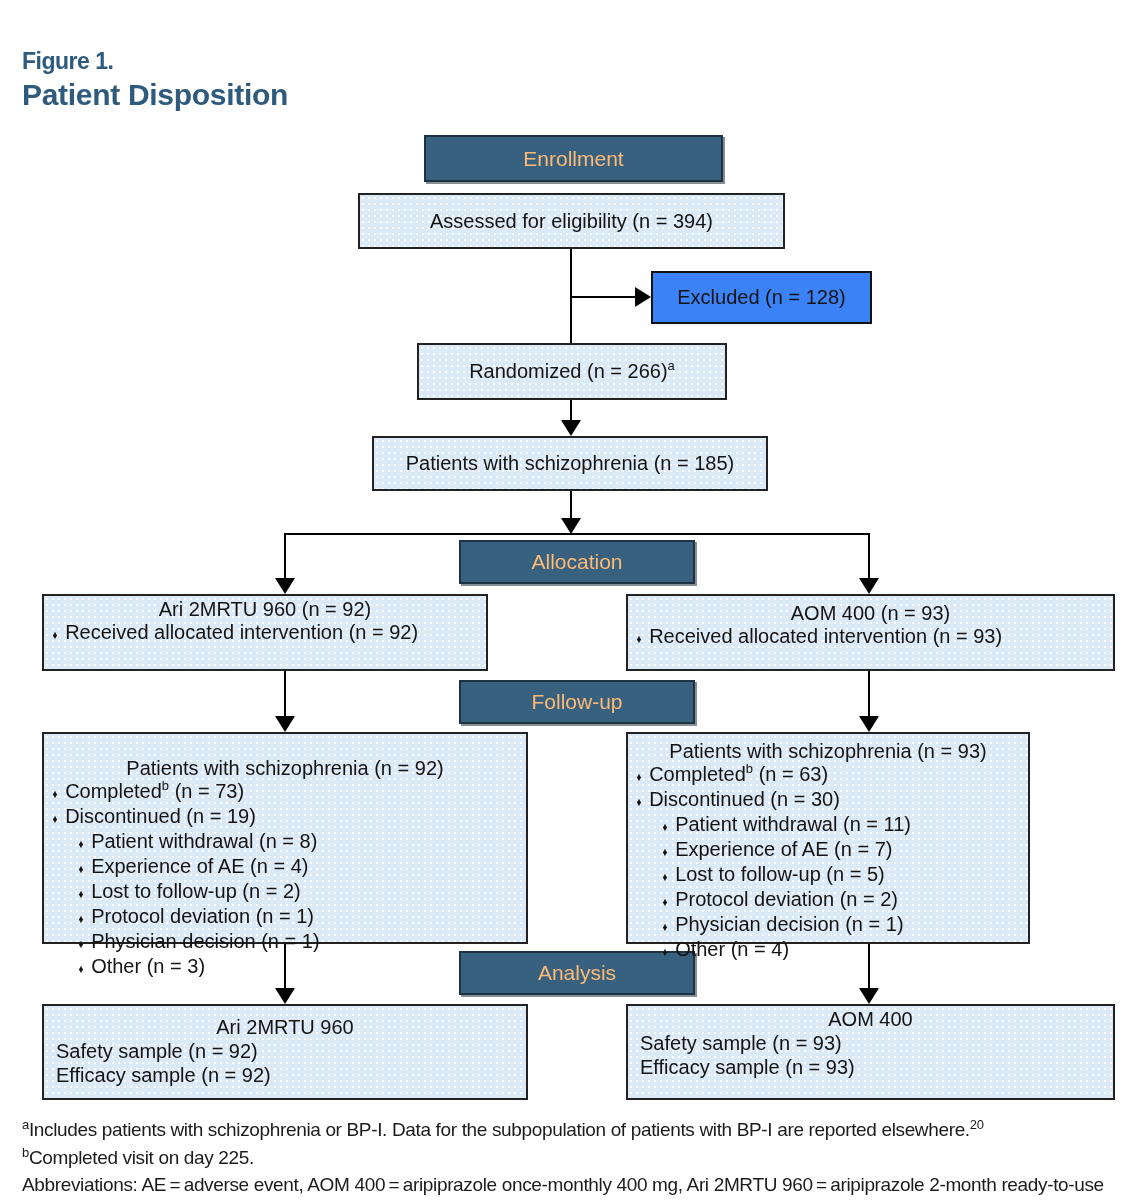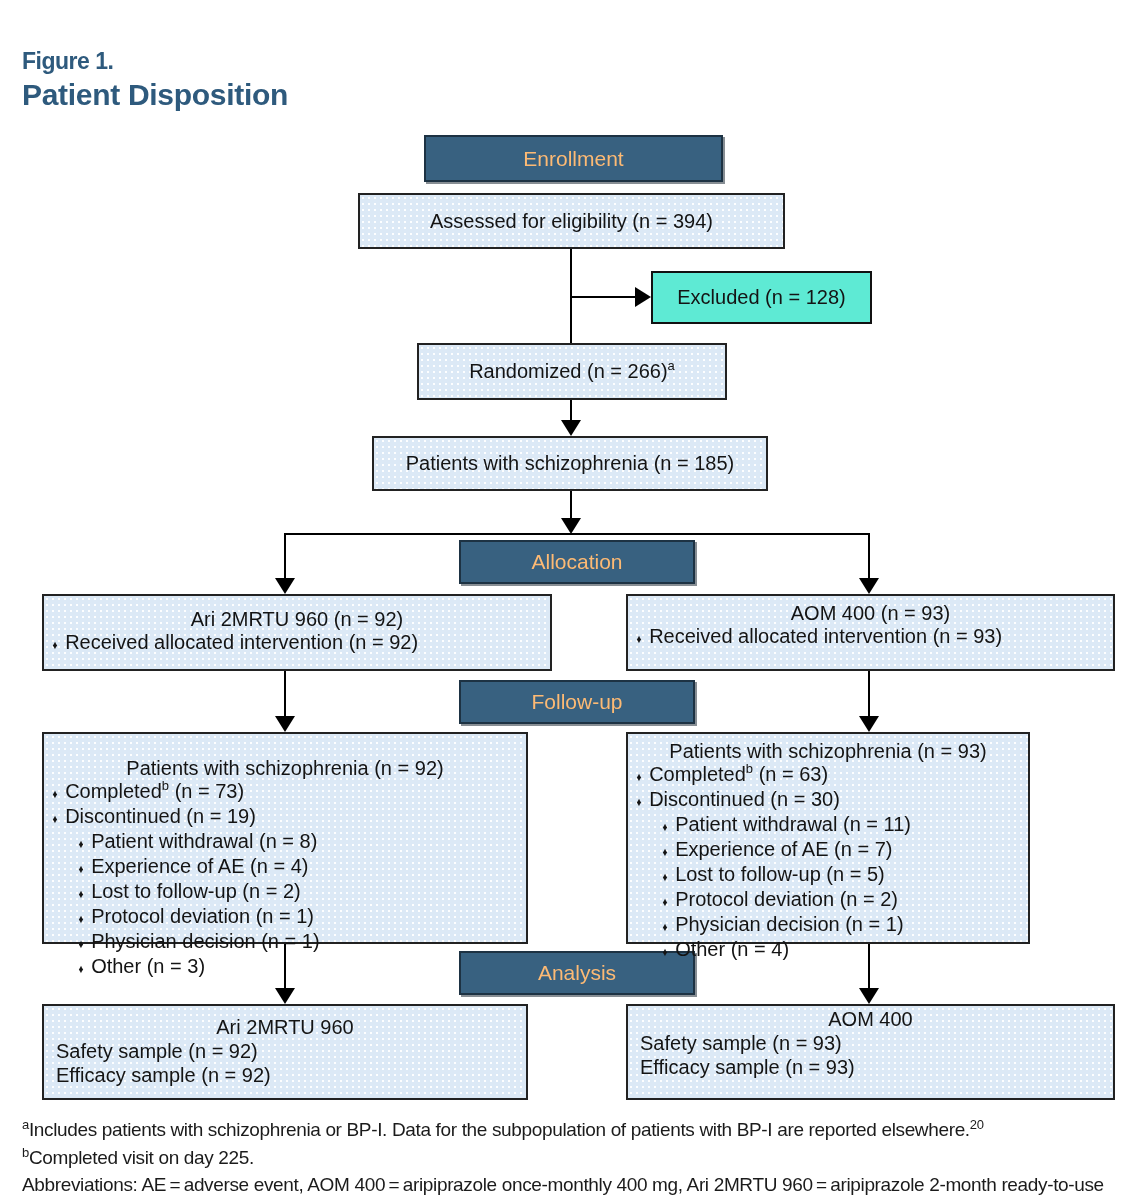--- a/index.html
+++ b/index.html
@@ -13,21 +13,21 @@
     color:#2e5a7d; letter-spacing:-0.3px; }
 
   .hdr { position:absolute; background:#386180; border:2px solid #1d3243; color:#fdba74;
     font-size:21px; display:flex; align-items:center; justify-content:center;
     box-sizing:border-box; box-shadow:2px 2px 0 rgba(16,30,42,.5); }
 
   .lb { position:absolute; background-color:#dce9f6;
     background-image:radial-gradient(rgba(255,255,255,.95) 1px, rgba(255,255,255,0) 1.15px);
     background-size:6px 6px; border:2px solid #222222; box-sizing:border-box;
     font-size:20px; color:#141414; }
-  .wb { position:absolute; background:#5eead4; border:2px solid #111111; box-sizing:border-box;
+  .wb { position:absolute; background:#3b82f6; border:2px solid #111111; box-sizing:border-box;
     font-size:20px; display:flex; align-items:center; justify-content:center; }
   .cflex { display:flex; align-items:center; justify-content:center; text-align:center; }
 
   .bt { text-align:center; line-height:23px; padding-top:2px; }
   .line { line-height:22px; display:flex; align-items:baseline; padding-left:8px; }
   .line.l2 { padding-left:34px; }
   .bul { display:inline-block; font-size:12px; margin-right:7px; flex:none;
     transform:scale(.82,1); }
   .plain { line-height:24px; padding-left:12px; }
 
@@ -91,21 +91,21 @@
   <div class="wb" style="left:651px; top:231px; width:221px; height:53px;">
     <span>Excluded (n = 128)</span>
   </div>
 
   <div class="lb cflex" style="left:417px; top:303px; width:310px; height:57px;">
     <span><span>Randomized (n = 266)</span><sup>a</sup></span>
   </div>
 
   <div class="lb cflex" style="left:372px; top:396px; width:396px; height:55px;">Patients with schizophrenia (n = 185)</div>
 
-  <div class="lb" style="left:42px; top:554px; width:510px; height:77px; padding-top:10px;">
+  <div class="lb" style="left:42px; top:554px; width:446px; height:77px; ">
     <div class="bt">Ari 2MRTU 960 (n = 92)</div>
     <div class="line">
       <span class="bul">♦</span>
       <span>Received allocated intervention (n = 92)</span>
     </div>
   </div>
 
   <div class="lb" style="left:626px; top:554px; width:489px; height:77px; padding-top:4px;">
     <div class="bt">AOM 400 (n = 93)</div>
     <div class="line">

